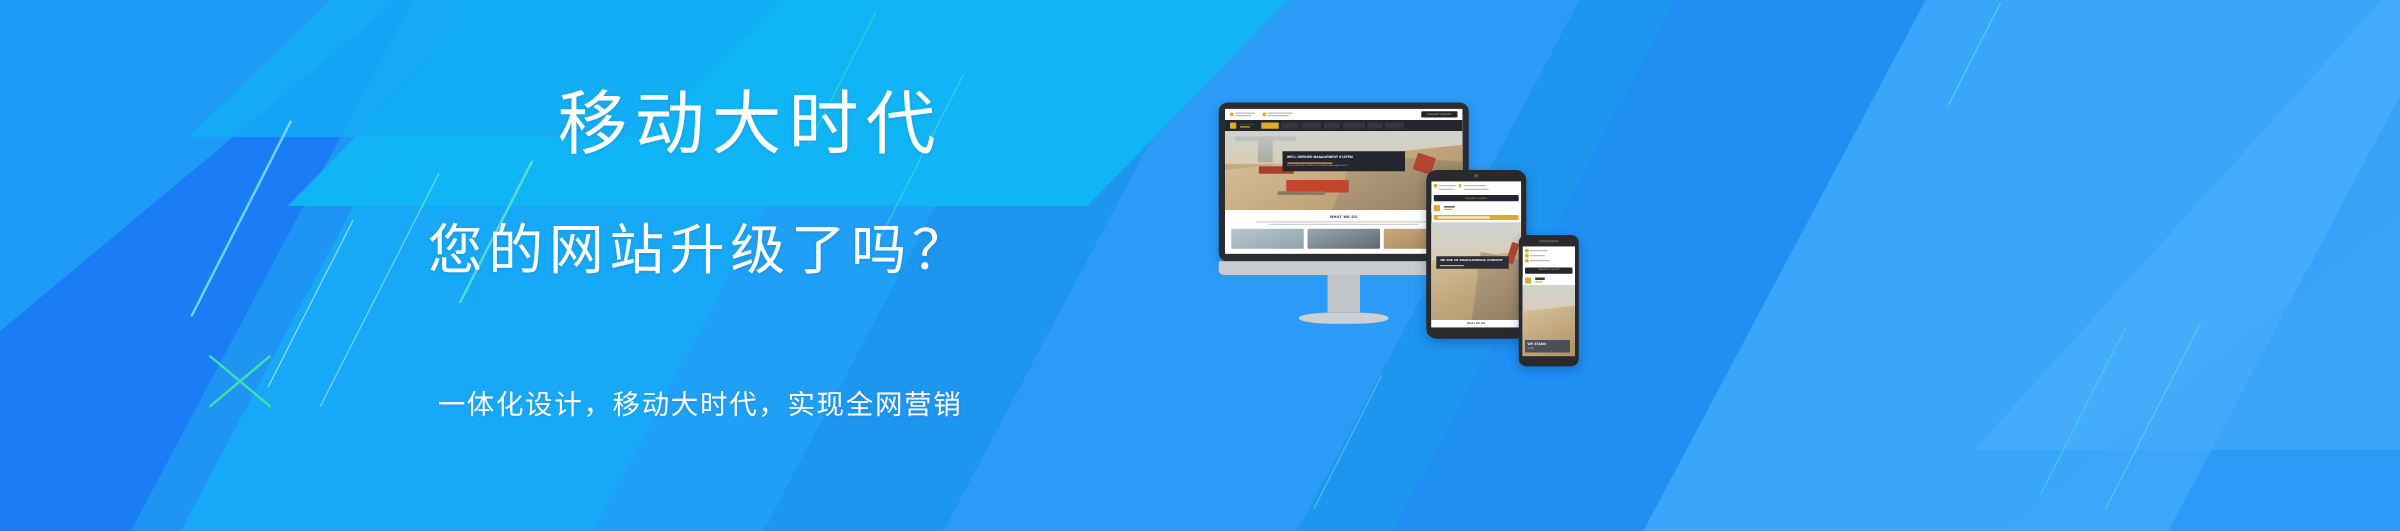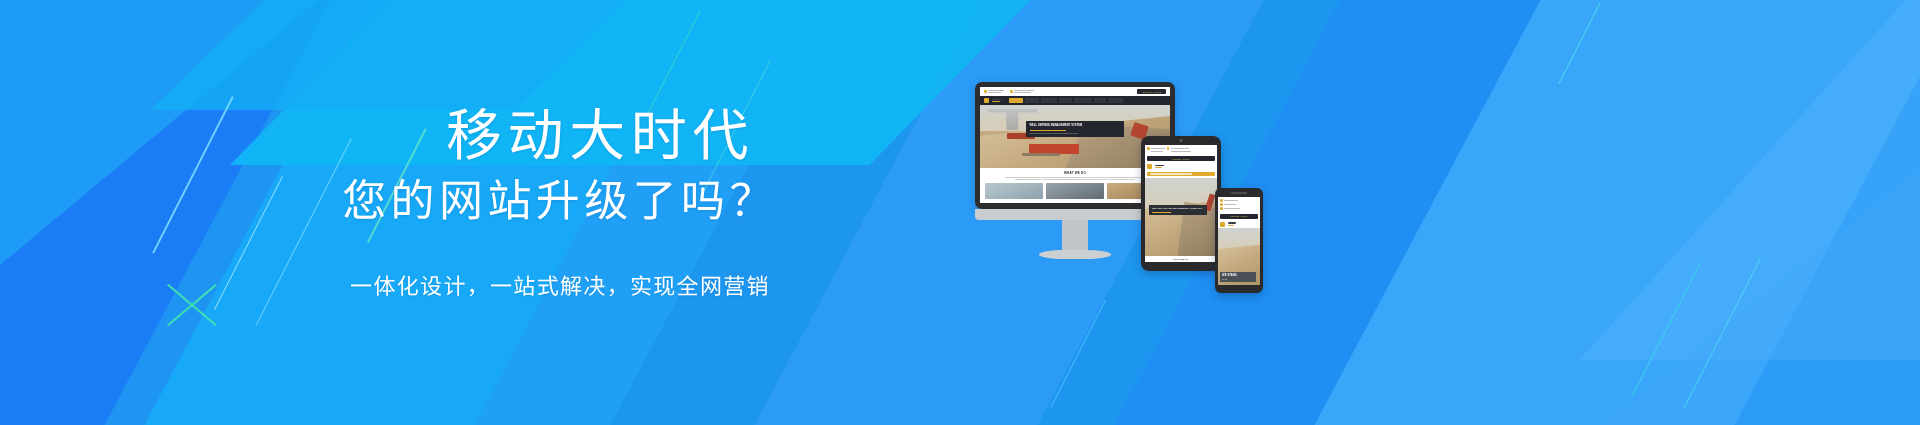--- a/index.html
+++ b/index.html
@@ -68,21 +68,21 @@
     position:absolute;left:0;top:50%;width:100%;height:2px;
     background:#3ee0b0;border-radius:2px;
   }
   .xmark span:first-child{transform:rotate(40deg);}
   .xmark span:last-child{transform:rotate(-40deg);}
 
   
   .copy{
     position:absolute;left:0;top:0;width:1000px;height:425px;
     display:flex;flex-direction:column;align-items:center;justify-content:center;
-    padding-left:120px;box-sizing:border-box;
+    padding-left:120px;box-sizing:border-box;gap:37px;
   }
   .headline{
     color:#ffffff;font-weight:400;letter-spacing:.10em;
     text-shadow:0 1px 3px rgba(0,60,120,.18);
     white-space:nowrap;line-height:1.18;
   }
   .headline-1{font-size:56px;margin:0 0 6px 0;padding-left:80px;}
   .headline-2{font-size:44px;margin:0;}
   .subtitle{
     color:#ffffff;font-size:22px;letter-spacing:.06em;
@@ -282,21 +282,21 @@
 
     <div class="xmark" id="xmark" style="left: 160px; top: 272px;">
       <span></span>
         <span></span>
     </div>
   </div>
 
   <div class="copy">
     <h1 class="headline headline-1">移动大时代</h1>
     <h1 class="headline headline-2">您的网站升级了吗？</h1>
-    <p class="subtitle">一体化设计，一站式解决，实现全网营销</p>
+    <p class="subtitle">一体化设计，移动大时代，实现全网营销</p>
   </div>
 
   <div class="devices">
 
     <div class="monitor">
       <div class="monitor-bezel">
         <div class="monitor-screen">
           <div class="site">
 
             <div class="site-topbar">

